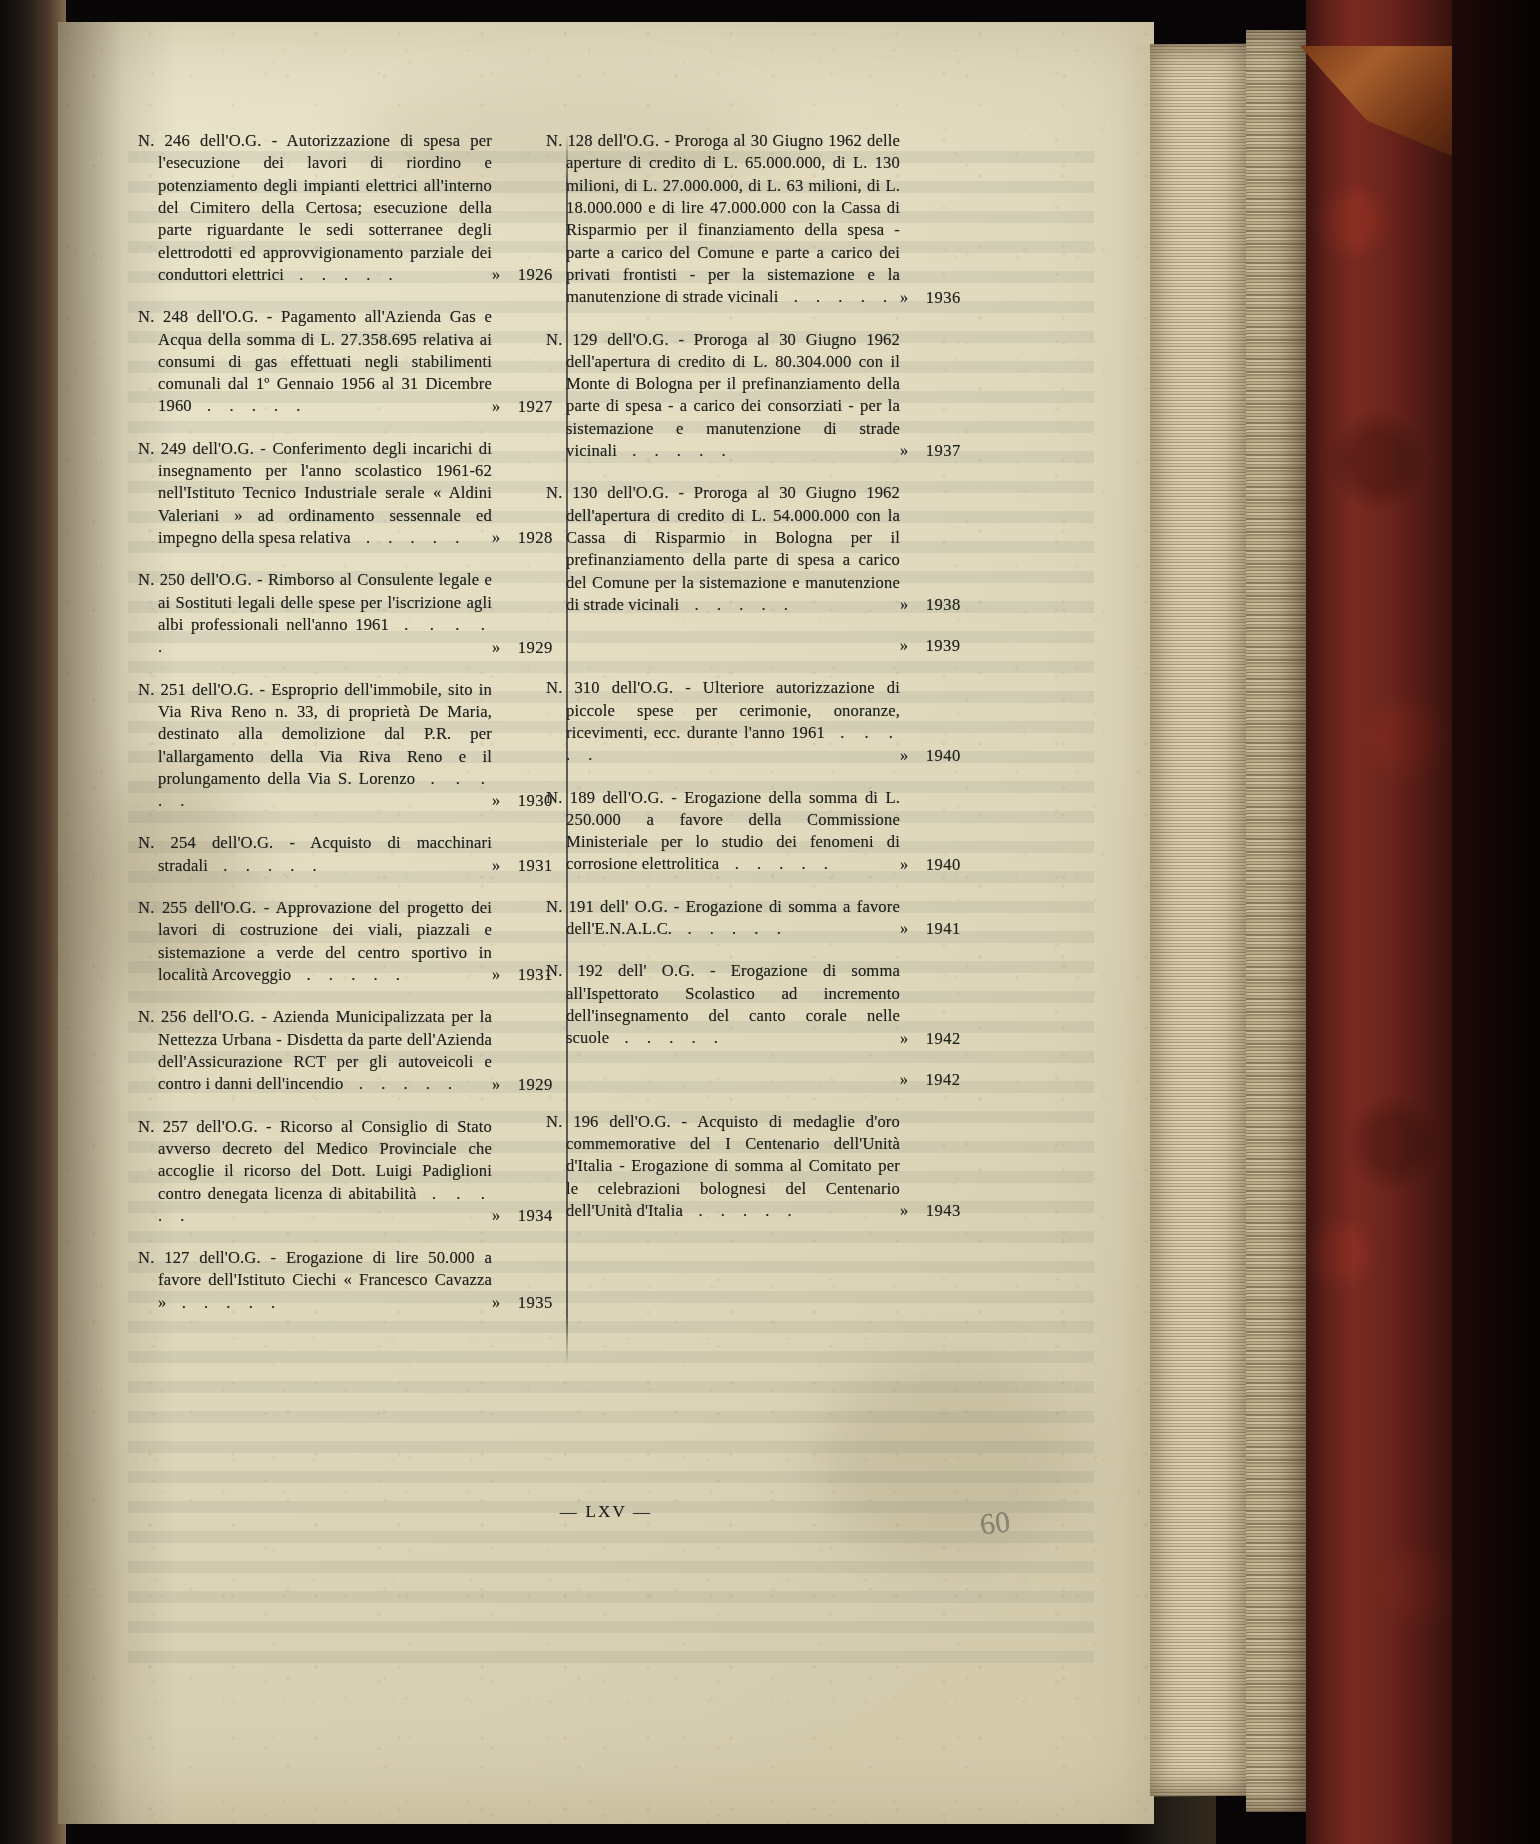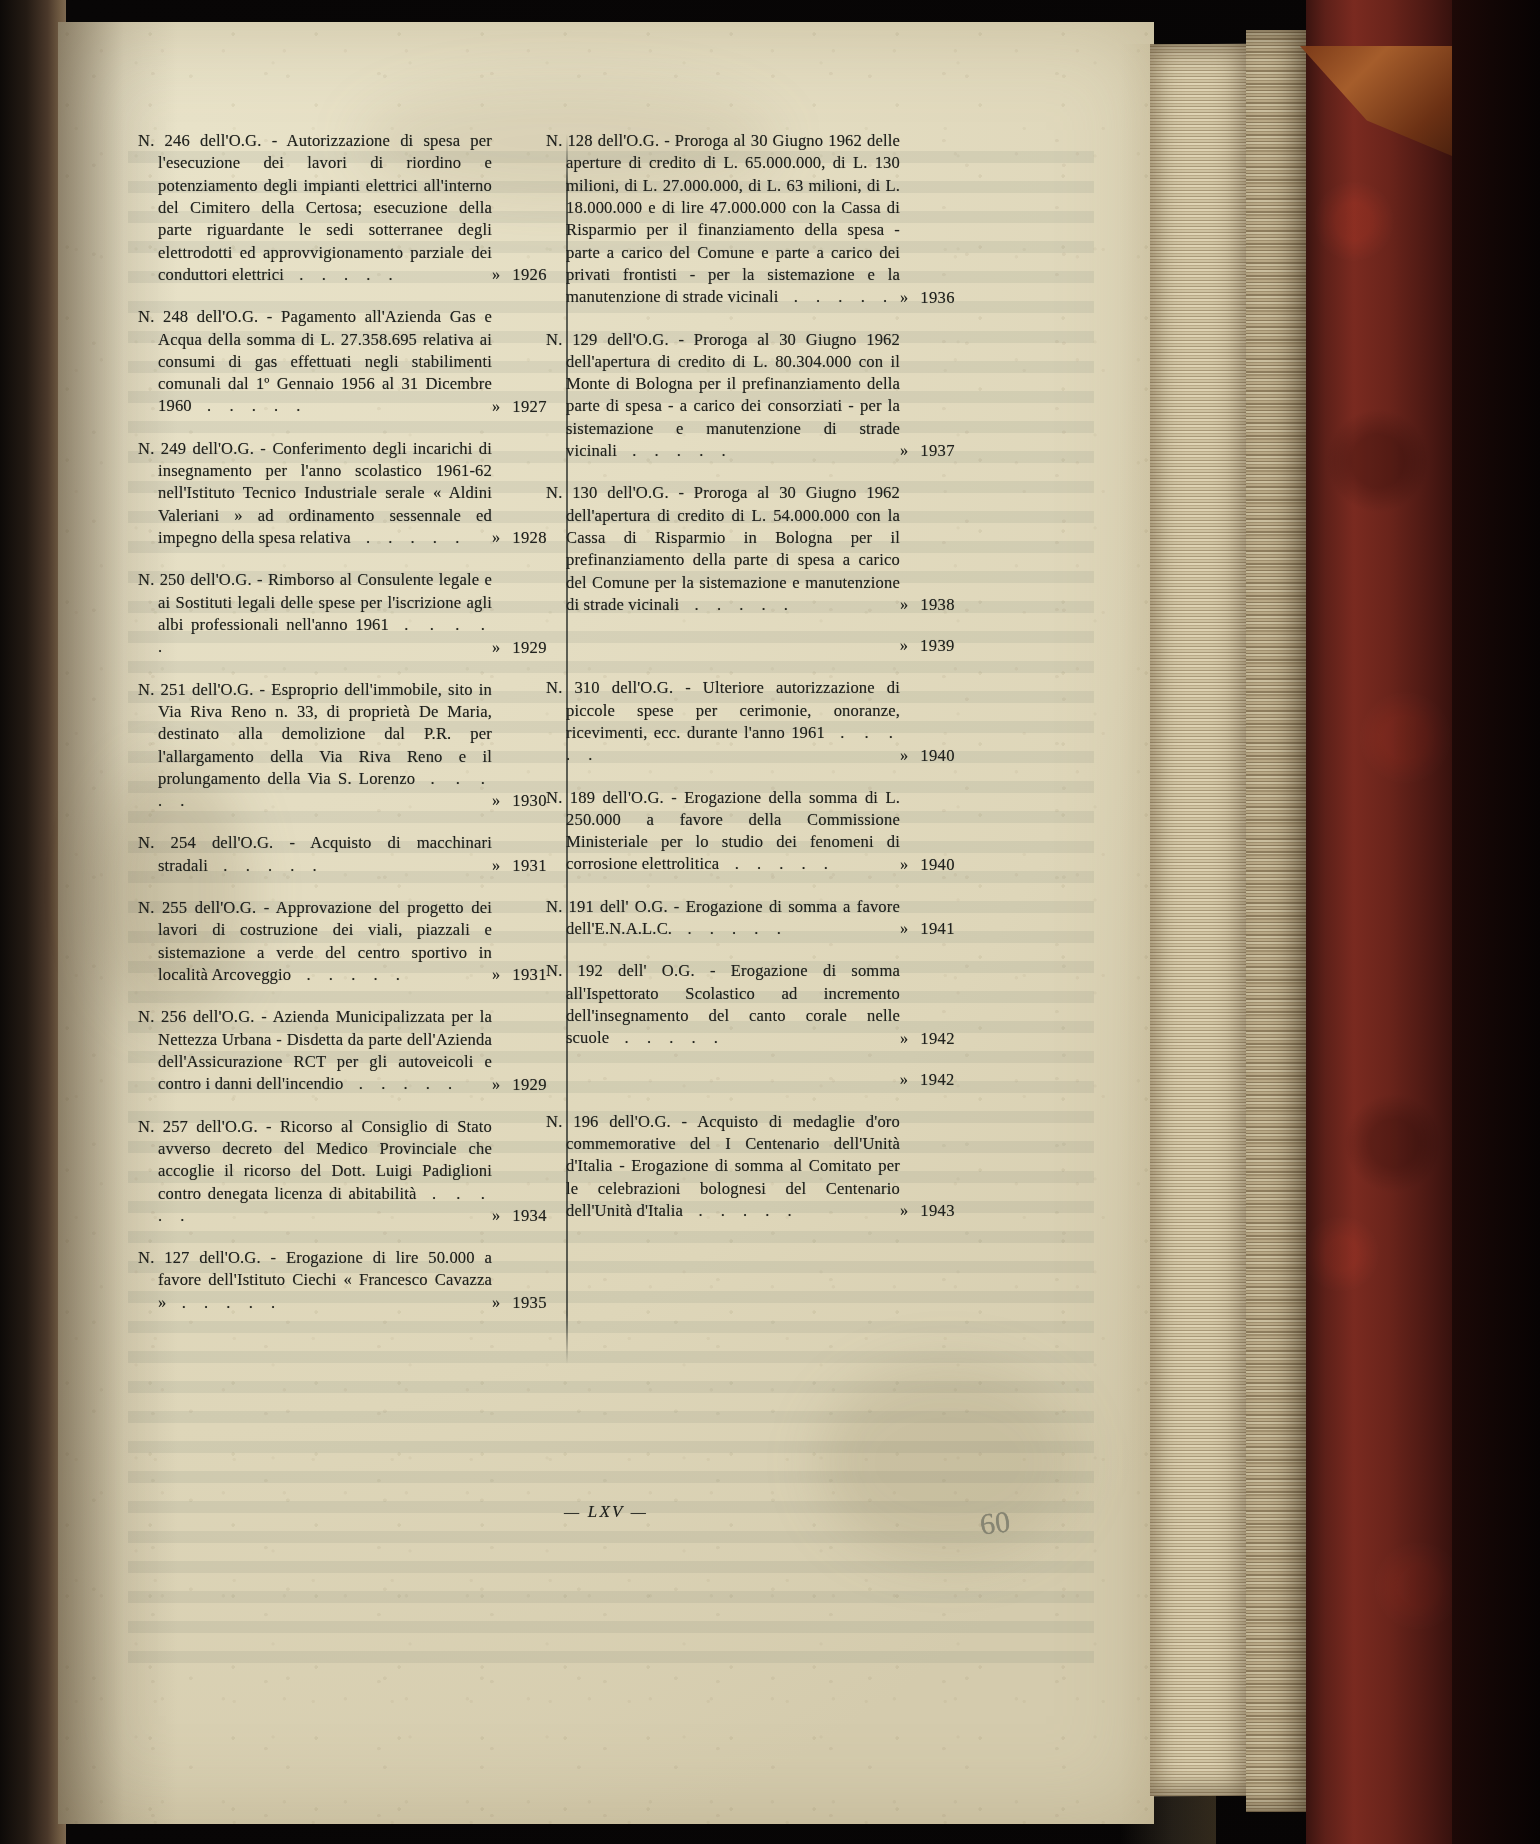--- a/index.html
+++ b/index.html
@@ -90,27 +90,27 @@
 
   .entry{display:flex;align-items:flex-start;margin-bottom:20px;}
   .etext{flex:0 0 334px;width:334px;font-size:16.6px;line-height:1.345;
      text-align:justify;text-justify:inter-word;letter-spacing:.15px;
      text-indent:-20px;padding-left:20px;hyphens:none;}
   .etext .lead{white-space:nowrap;}
   .dots{letter-spacing:7px;color:#24261f;}
   .pgwrap{flex:1 1 auto;display:flex;align-items:flex-end;justify-content:flex-end;
      align-self:stretch;font-size:16.6px;gap:12px;padding-bottom:1px;}
   .guil{font-size:16.4px;}
-  .pgnum{min-width:46px;text-align:left;letter-spacing:.4px;}
+  .pgnum{min-width:46px;text-align:center;letter-spacing:.4px;}
 
   
   .textblock{text-shadow:0 0 .7px rgba(35,38,32,.45);}
 
   .folio{position:absolute;left:0;right:0;top:1480px;text-align:center;
-     font-size:17px;letter-spacing:2.2px;font-style:italic;}
+     font-size:17px;letter-spacing:2.2px;}
 
   .pencil{position:absolute;left:922px;top:1484px;font-size:30px;color:#6d6f62;
      font-family:"Liberation Serif",serif;transform:rotate(-7deg);opacity:.72;}
 
   
   .curl{position:absolute;left:1062px;top:22px;width:96px;height:1802px;
      background:linear-gradient(90deg,rgba(255,250,230,0) 0%,rgba(170,150,110,.18) 55%,rgba(110,92,60,.42) 100%);}
 </style>
 </head>
 <body>

